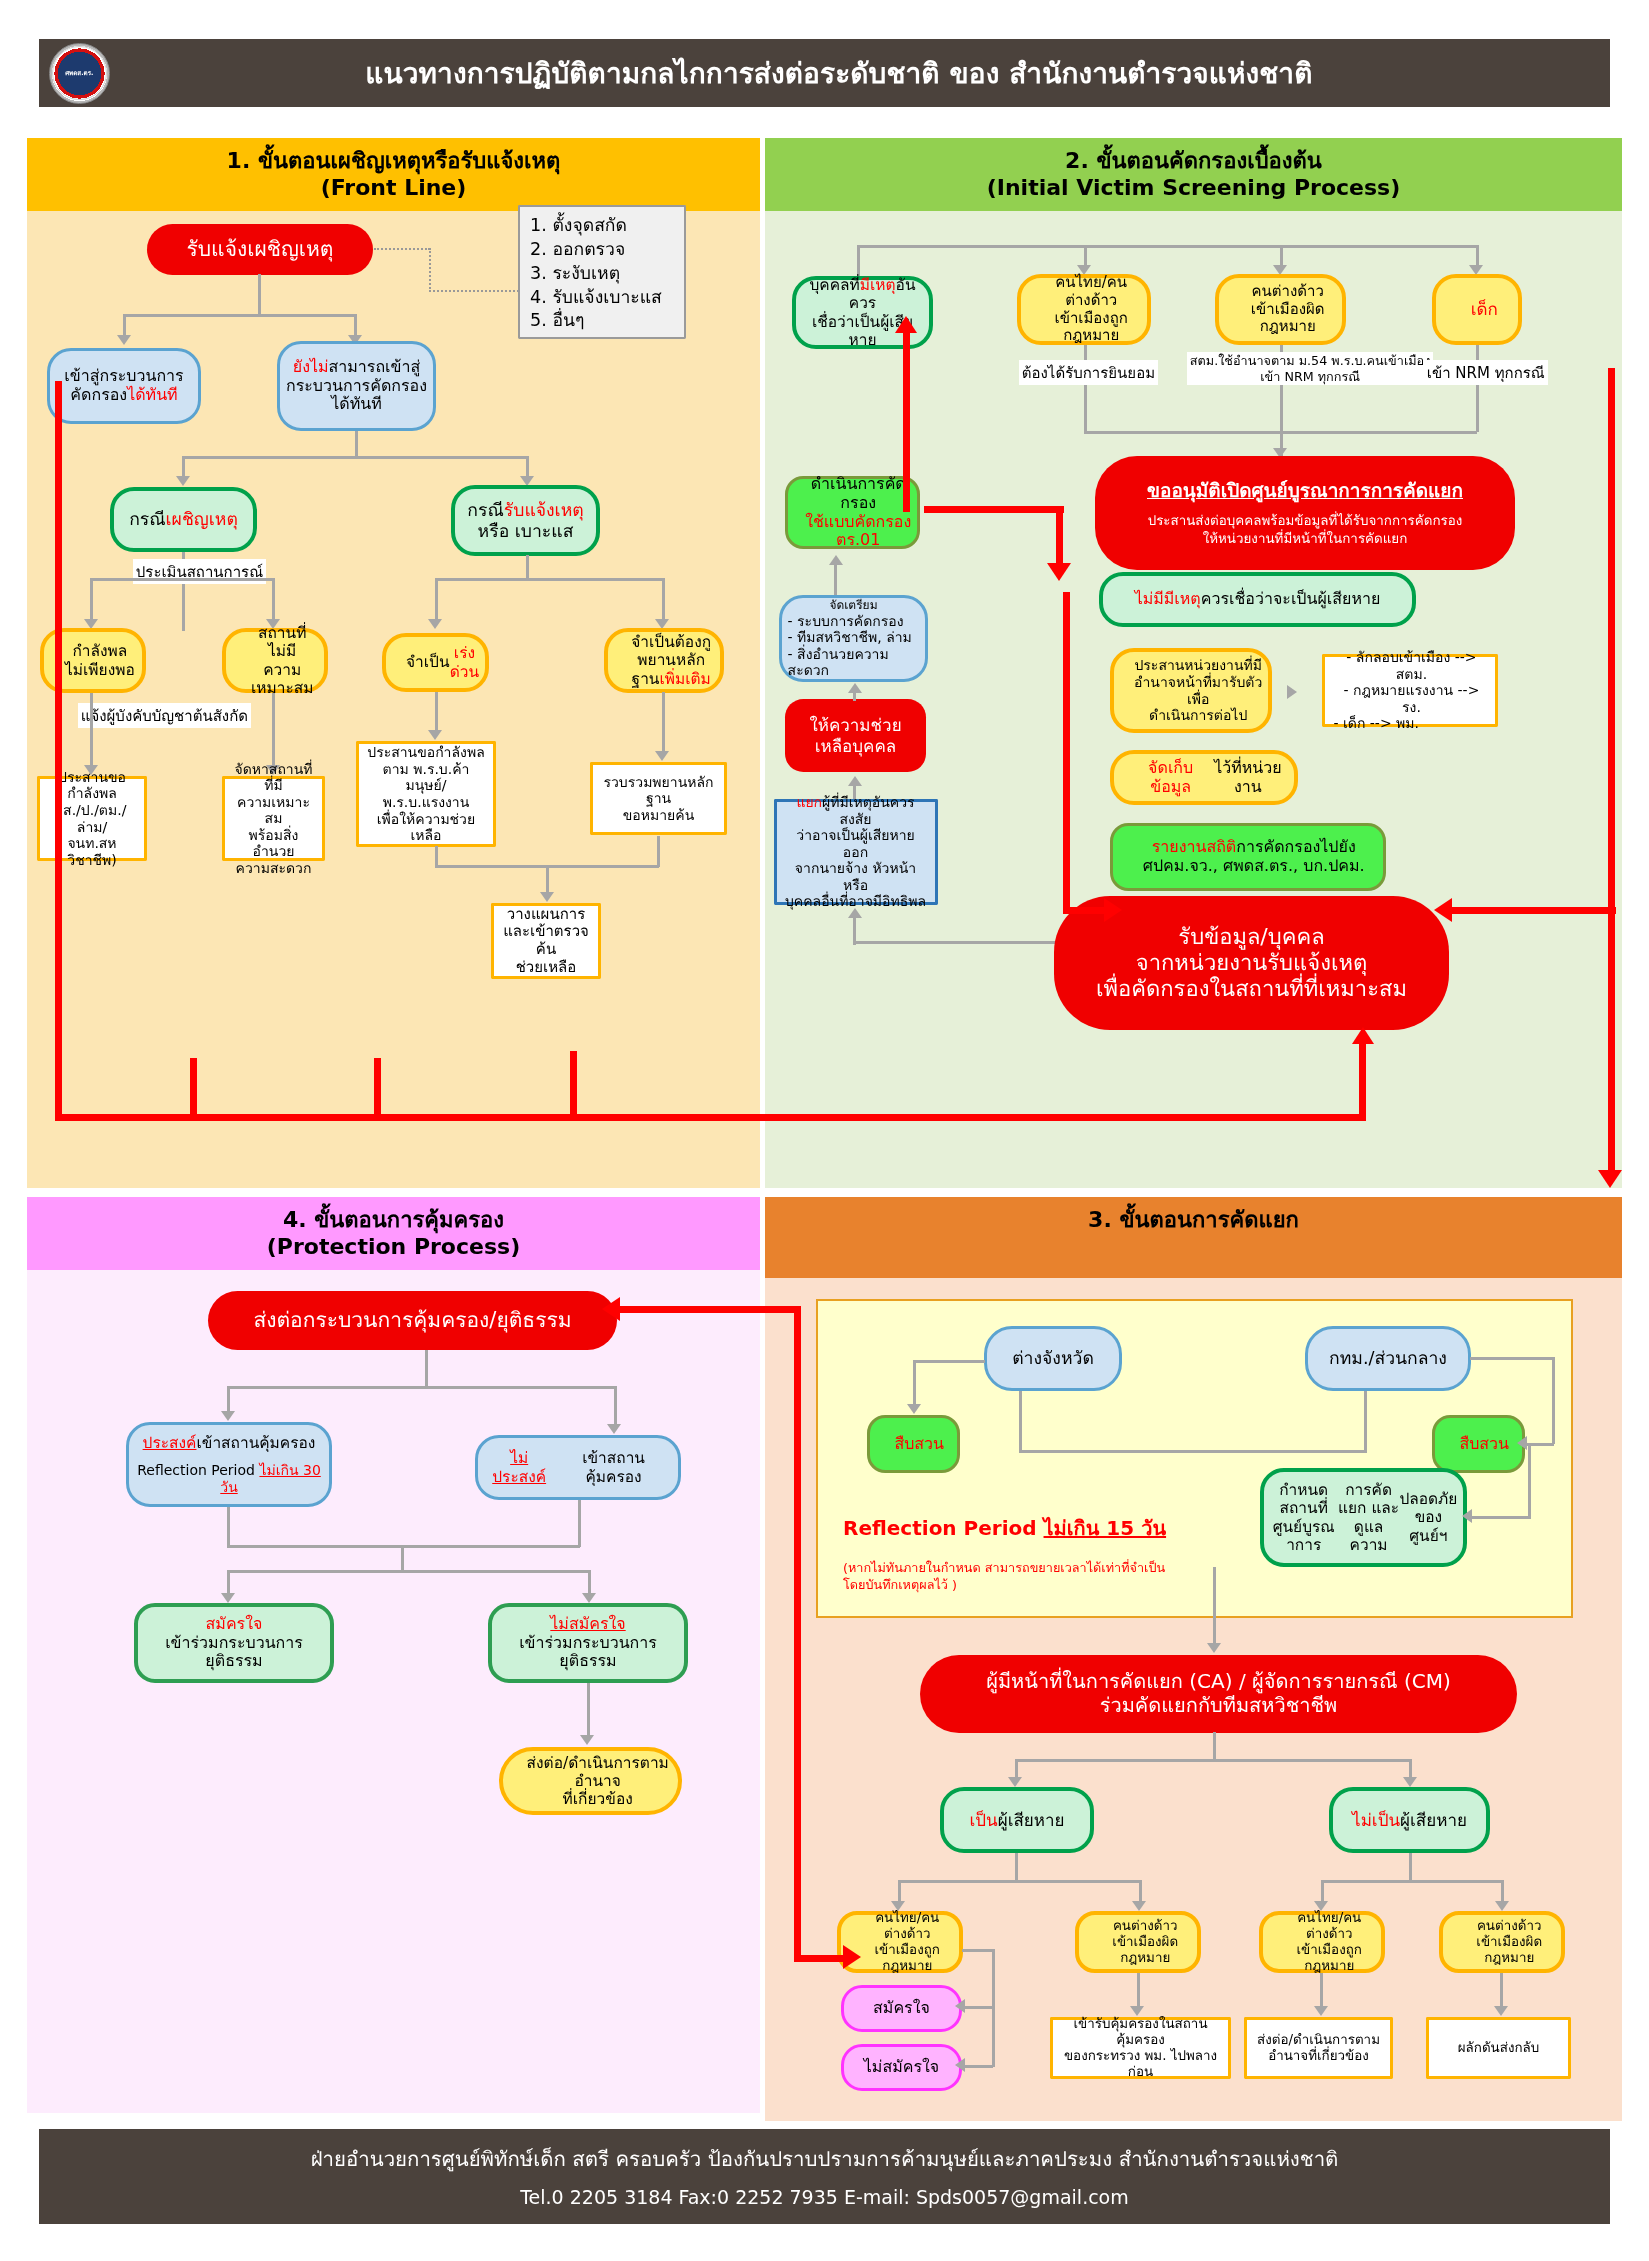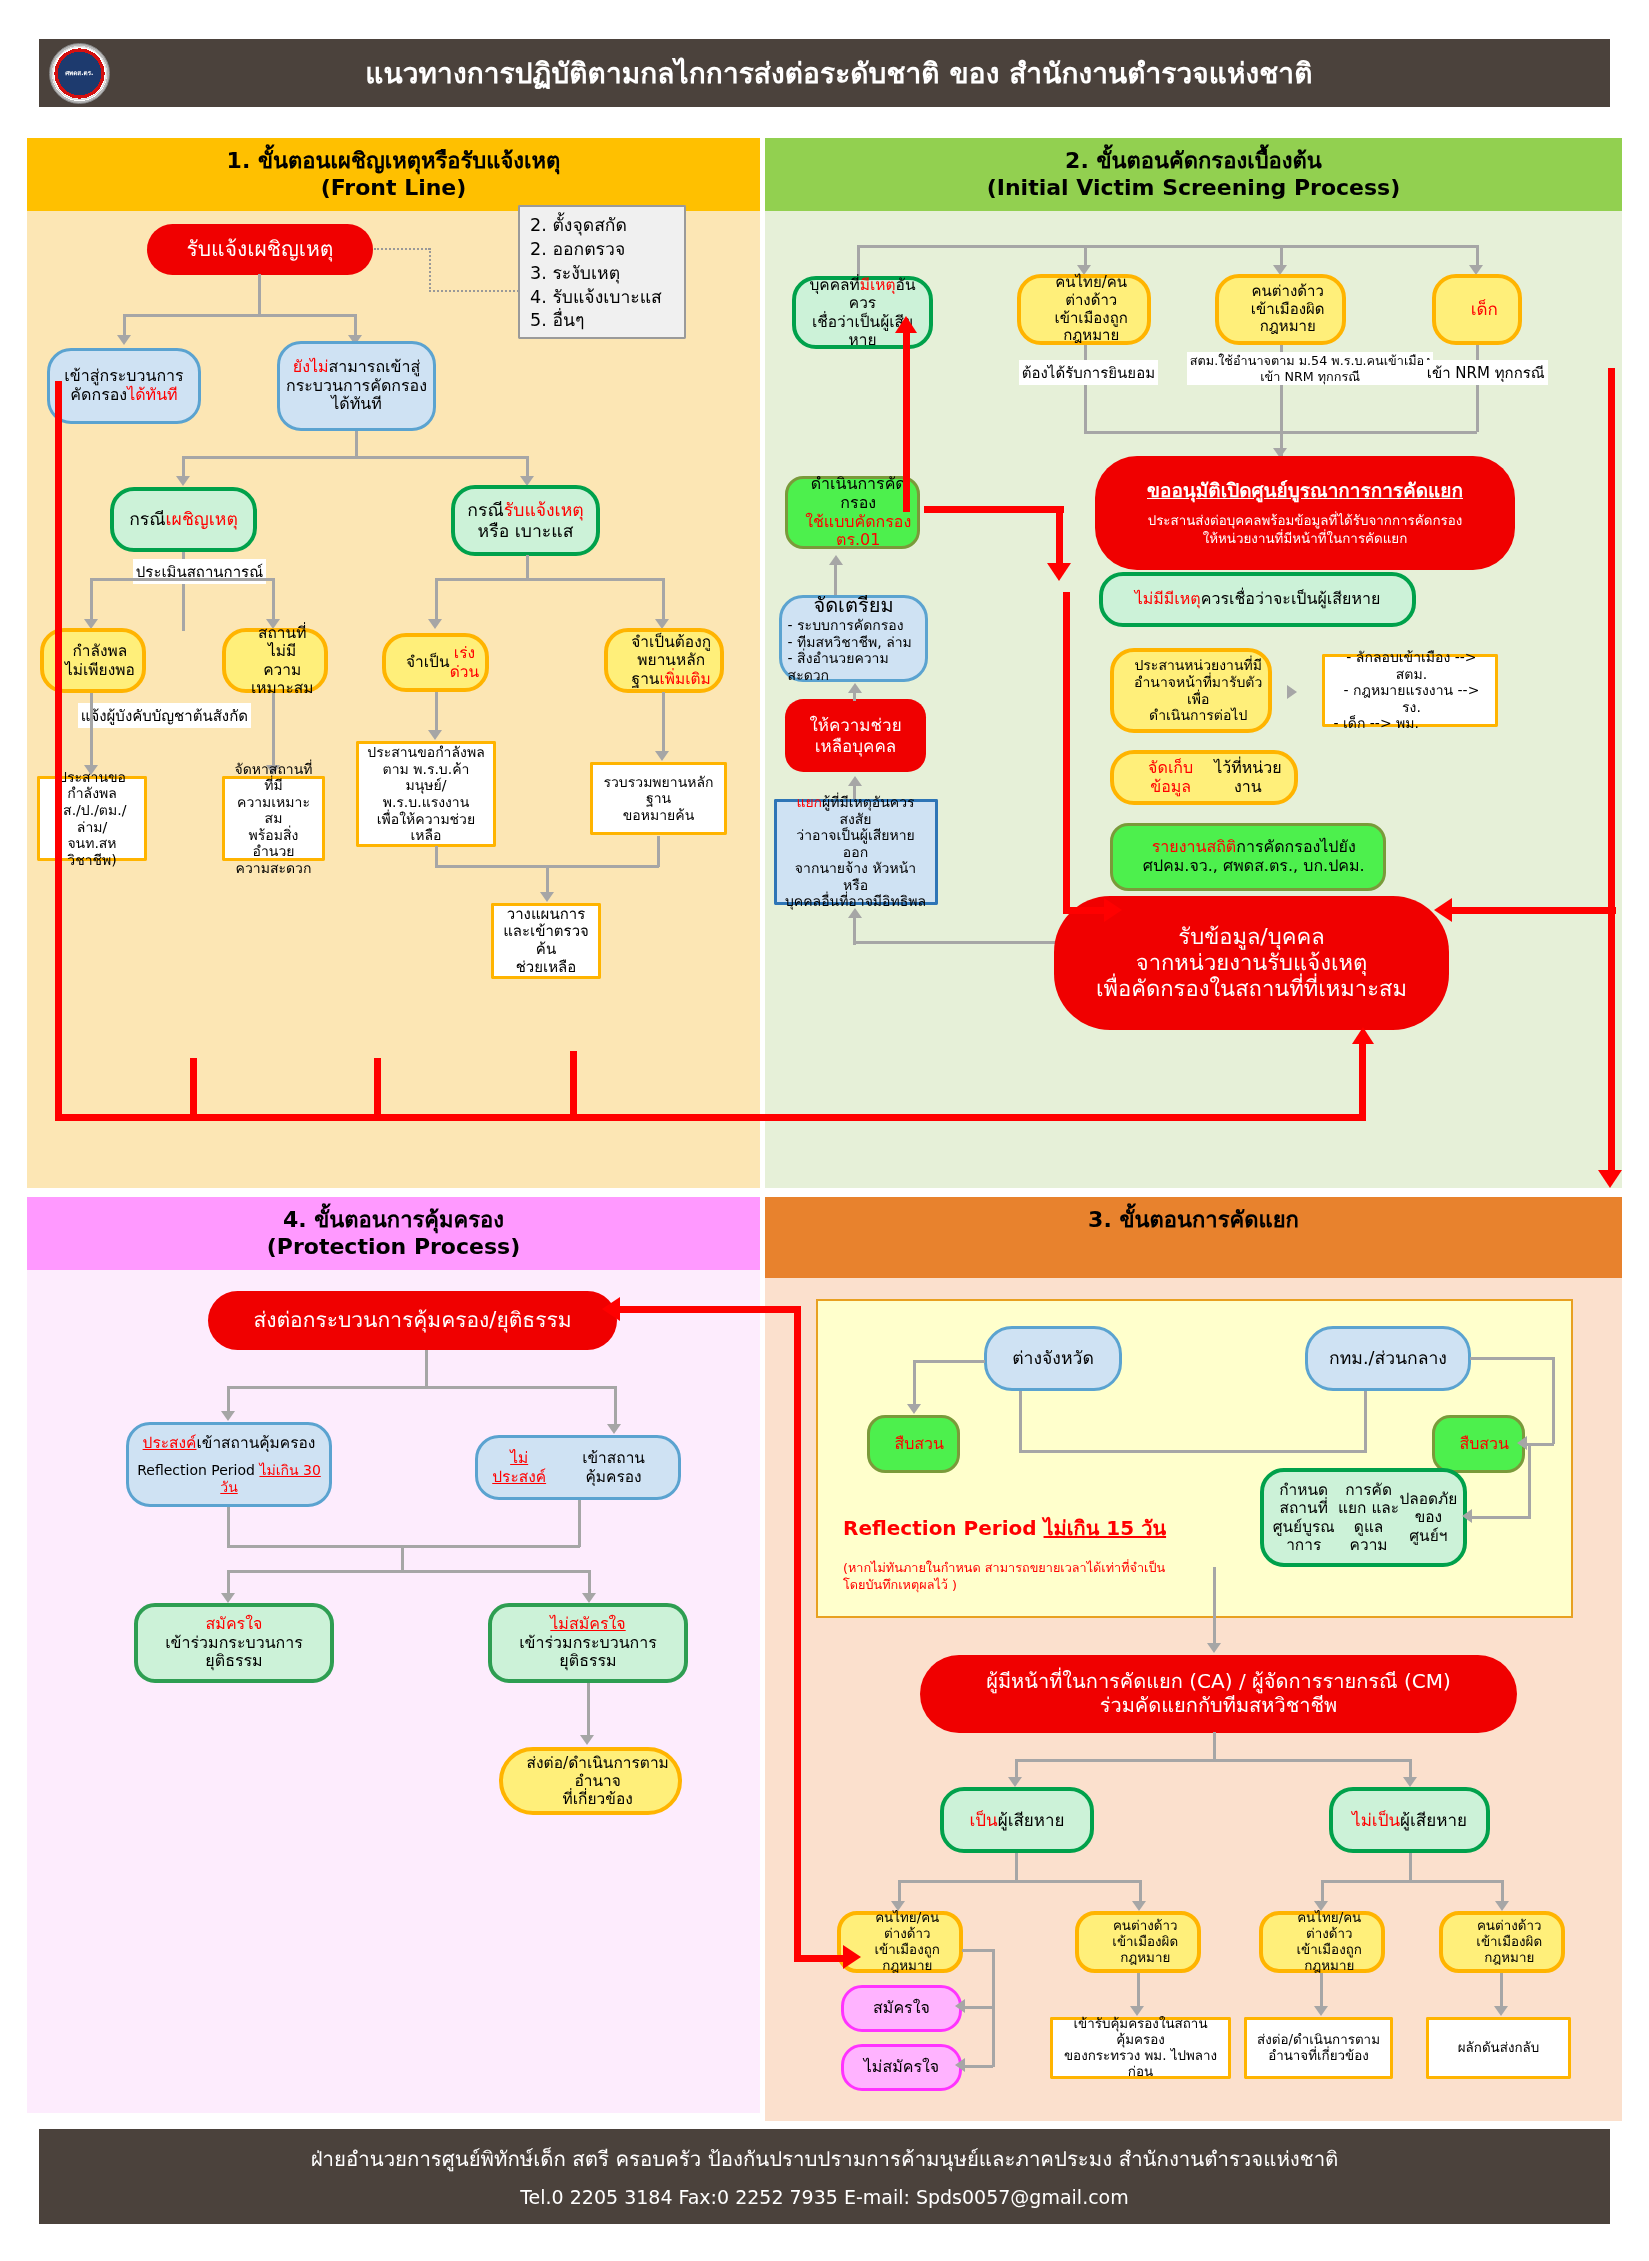--- a/index.html
+++ b/index.html
@@ -123,21 +123,21 @@
     <div class="panel-body">
 
       <div class="node n-red" style="left:120px;top:12.7px;width:226px;height:51px;font-size:21px;">รับแจ้งเผชิญเหตุ</div>
 
       <div class="dash" style="left:347px;top:37px;width:56px;"></div>
       <div class="dashv" style="left:402px;top:37px;height:44px;"></div>
       <div class="dash" style="left:402px;top:79px;width:90px;"></div>
 
       <div class="node n-grayb" style="left:491px;top:-5.6px;width:168px;height:134px;
            display:block;text-align:left;padding:7px 10px;font-size:17.6px;line-height:1.35;">
-        <div>2. ตั้งจุดสกัด</div>
+        <div>1. ตั้งจุดสกัด</div>
         <div>2. ออกตรวจ</div>
         <div>3. ระงับเหตุ</div>
         <div>4. รับแจ้งเบาะแส</div>
         <div>5. อื่นๆ</div>
       </div>
 
       <div class="cx vline" style="left:231px;top:63px;height:41px;"></div>
       <div class="cx hline" style="left:97px;top:103px;width:233px;"></div>
       <div class="cx vline" style="left:96px;top:103px;height:22.6px;"></div>
       <div class="cx vline" style="left:327px;top:103px;height:22.6px;"></div>
@@ -301,21 +301,21 @@
 
       <div class="node n-greenbr" style="left:20px;top:265px;width:135px;height:73px;font-size:16px;flex-direction:column;">
         <div>ดำเนินการคัดกรอง</div>
         <div class="red-txt">ใช้แบบคัดกรอง ตร.01</div>
       </div>
 
       <div class="arwu" style="left:64px;top:344px;"></div>
       <div class="cx vline" style="left:69px;top:353px;height:34px;"></div>
 
       <div class="node n-blue" style="left:14px;top:384px;width:149px;height:87px;font-size:14px;flex-direction:column;">
-        <div style="font-size:20px;">จัดเตรียม</div>
+        <div style="font-size:12px;">จัดเตรียม</div>
         <div style="text-align:left;">
           <div>- ระบบการคัดกรอง</div>
           <div>- ทีมสหวิชาชีพ, ล่าม</div>
           <div>- สิ่งอำนวยความสะดวก</div>
         </div>
       </div>
 
       <div class="node n-greenlt" style="left:334px;top:361px;width:317px;height:55px;font-size:16px;">
         <span class="red-txt">ไม่มีมีเหตุ</span>
           <span>ควรเชื่อว่าจะเป็นผู้เสียหาย</span>

